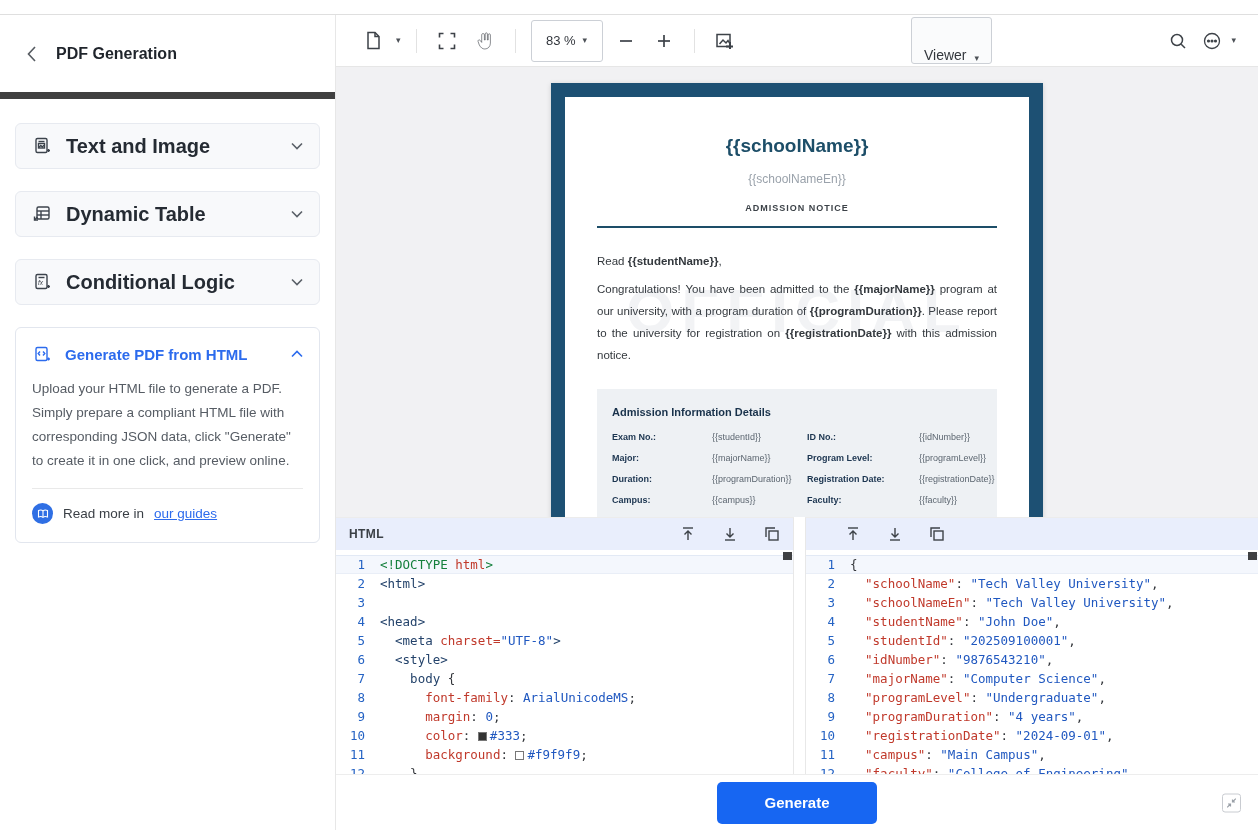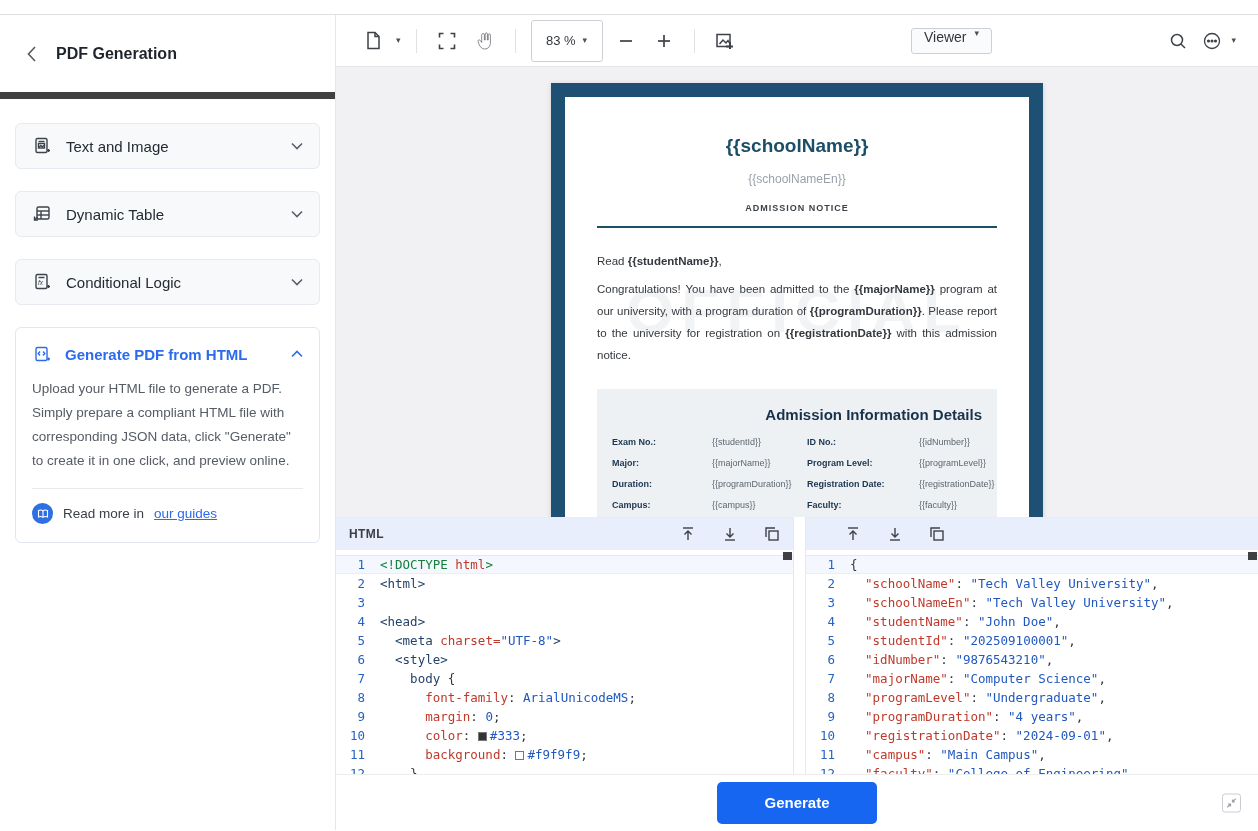--- a/index.html
+++ b/index.html
@@ -15,21 +15,21 @@
 
   
   .sidebar { width:336px; flex:none; background:#fff; border-right:1px solid #e7e7e7; }
   .sb-header { height:84px; border-bottom:7px solid #404040; display:flex; align-items:center; padding:0 20px; gap:14px; }
   .back-btn { width:22px; height:22px; display:flex; align-items:center; justify-content:center; color:#565b61; cursor:pointer; }
   .sb-title { font-size:16px; font-weight:bold; color:#1f242b; }
   .cards { padding:24px 15px 0; display:flex; flex-direction:column; gap:22px; }
   .card { border:1px solid #e7eaf0; background:#f8f9fb; border-radius:6px; height:46px;
           display:flex; align-items:center; padding:0 16px; gap:14px; cursor:pointer; }
   .card-icon { color:#3c434c; display:flex; flex:none; }
-  .card-label { font-size:15px; font-weight:normal; color:#252b33; flex:1; }
+  .card-label { font-size:20px; font-weight:bold; color:#252b33; flex:1; }
   .chev { color:#5a6068; display:flex; flex:none; }
   .card-x { border:1px solid #e2e6ee; background:#fff; border-radius:6px; padding:16px 16px 18px; }
   .cx-head { display:flex; align-items:center; gap:13px; cursor:pointer; }
   .cx-title { color:#2c6bed; font-size:15px; font-weight:bold; flex:1; }
   .cx-head .chev { color:#2c6bed; }
   .cx-desc { margin-top:13px; font-size:13.5px; color:#565c64; line-height:24px; }
   .cx-divider { height:1px; background:#e9e9e9; margin:15px 0 14px; }
   .cx-read { display:flex; align-items:center; gap:10px; font-size:13.5px; color:#3a3f45; }
   .guide-badge { width:21px; height:21px; border-radius:50%; background:#2f6fe4; color:#fff;
                  display:flex; align-items:center; justify-content:center; flex:none; }
@@ -42,40 +42,40 @@
   .toolbar { height:52px; flex:none; background:#fff; border-bottom:1px solid #e6e6e6;
              display:flex; align-items:center; padding:0 22px; gap:8px; }
   .tb-icon { width:30px; height:30px; display:flex; align-items:center; justify-content:center;
              color:#3d4248; cursor:pointer; flex:none; }
   .tb-sep { width:1px; height:24px; background:#e2e2e2; margin:0 7px; flex:none; }
   .zoom-box { width:72px; height:42px; border:1px solid #ccd0d6; border-radius:3px; background:#fff;
               display:flex; align-items:center; justify-content:center; gap:7px;
               font-size:13px; color:#33373d; cursor:pointer; flex:none; }
   .caret { font-size:9px; color:#4c5157; line-height:1; }
   .tb-spacer { flex:1; }
-  .viewer-btn { height:26px; border:1px solid #ccd0d6; border-radius:3px; background:#fafbfc;
-                display:flex; align-items:flex-start; gap:8px; padding:0 12px;
+  .viewer-btn { height:47px; border:1px solid #ccd0d6; border-radius:3px; background:#fafbfc;
+                display:flex; align-items:flex-end; gap:8px; padding:0 12px;
                 font-size:14px; color:#33373d; cursor:pointer; flex:none; }
   .tb-right { display:flex; align-items:center; gap:4px; }
 
   
   .viewer { height:450px; flex:none; background:#f1f1f3; overflow:hidden; display:flex; justify-content:center; }
   .pdf-page { margin-top:16px; width:492px; height:620px; border:14px solid #1d5073; background:#fff;
               position:relative; box-shadow:0 1px 5px rgba(0,0,0,.15); }
   .pdf-inner { position:relative; padding:26px 32px 0; height:100%; overflow:hidden; }
   .wm { position:absolute; top:178px; left:50%; transform:translateX(-50%);
         font-size:62px; font-weight:bold; letter-spacing:7px; color:rgba(130,142,155,.10); white-space:nowrap; }
   .pdf-h1 { text-align:center; color:#1d4e68; font-size:19px; font-weight:bold; margin-top:12px; }
   .pdf-sub { text-align:center; color:#9aa2ab; font-size:12px; margin-top:15px; }
   .pdf-notice { text-align:center; color:#3c4248; font-size:9px; font-weight:bold; letter-spacing:1px; margin-top:17px; }
   .pdf-hr { height:2px; background:#1d4e68; margin-top:13px; }
   .pdf-salut { font-size:11.5px; color:#33383d; margin-top:27px; }
   .pdf-par { font-size:11.5px; color:#33383d; line-height:22px; text-align:justify; margin-top:11px; }
   .info-box { background:#eef1f4; margin-top:23px; padding:17px 15px 18px; }
-  .ib-title { font-size:15px; font-weight:bold; color:#19324b;text-align:right; }
+  .ib-title { font-size:11px; font-weight:bold; color:#19324b; }
   .ib-grid { display:grid; grid-template-columns:100px 95px 112px 1fr; row-gap:11px; margin-top:14px; font-size:9px; }
   .ib-label { font-weight:bold; color:#1c3550; }
   .ib-value { color:#5c6670; }
 
   
   .editors { height:257px; flex:none; display:flex; background:#fff; }
   .editor { position:relative; display:flex; flex-direction:column; overflow:hidden; border-top:1px solid #ececec; }
   .editor.html-panel { width:458px; flex:none; border-right:1px solid #e8e8e8; }
   .egap { width:11px; flex:none; background:#fff; }
   .editor.json-panel { flex:1; border-left:1px solid #e8e8e8; min-width:0; }

